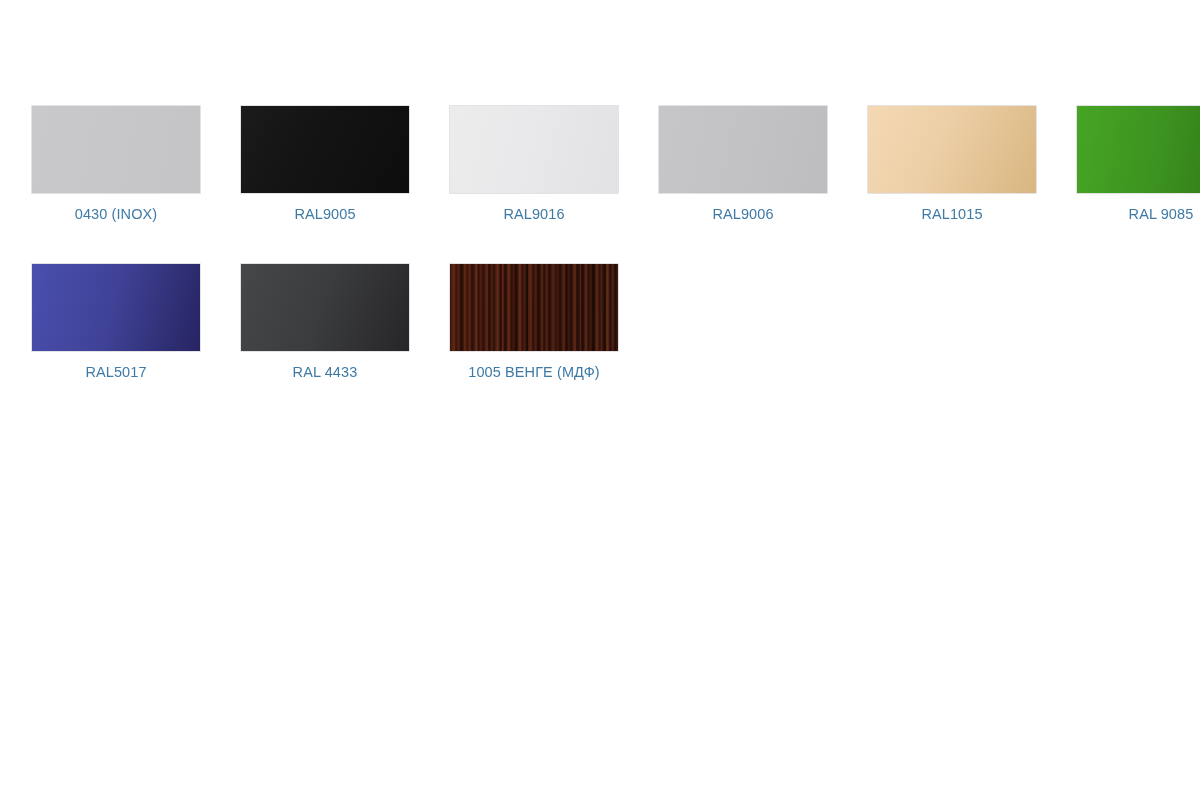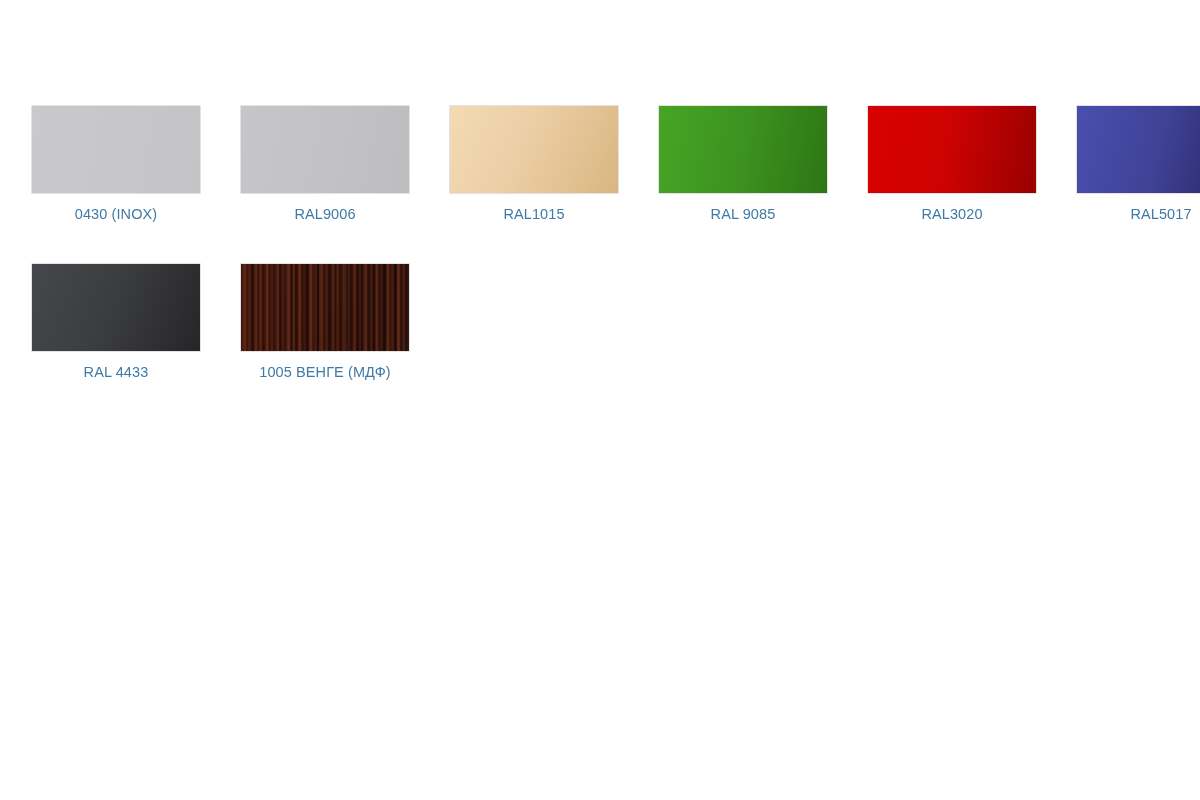--- a/index.html
+++ b/index.html
@@ -98,34 +98,38 @@
 </head>
 <body>
 
 <div id="palette-page">
   <div class="swatch-grid">
       <div class="swatch-cell">
         <div class="swatch-chip fin-inox"></div>
         <div class="swatch-label">0430 (INOX)</div>
       </div>
       <div class="swatch-cell">
+        <div class="swatch-chip fin-ral9005"></div>
+        <div class="swatch-label">RAL9005</div>
+      </div>
+      <div class="swatch-cell">
+        <div class="swatch-chip fin-ral9016"></div>
+        <div class="swatch-label">RAL9016</div>
+      </div>
+      <div class="swatch-cell">
         <div class="swatch-chip fin-ral9006"></div>
         <div class="swatch-label">RAL9006</div>
       </div>
       <div class="swatch-cell">
         <div class="swatch-chip fin-ral1015"></div>
         <div class="swatch-label">RAL1015</div>
       </div>
       <div class="swatch-cell">
         <div class="swatch-chip fin-ral6018"></div>
         <div class="swatch-label">RAL 9085</div>
-      </div>
-      <div class="swatch-cell">
-        <div class="swatch-chip fin-ral3020"></div>
-        <div class="swatch-label">RAL3020</div>
       </div>
       <div class="swatch-cell">
         <div class="swatch-chip fin-ral5017"></div>
         <div class="swatch-label">RAL5017</div>
       </div>
       <div class="swatch-cell">
         <div class="swatch-chip fin-ral7024"></div>
         <div class="swatch-label">RAL 4433</div>
       </div>
       <div class="swatch-cell">

